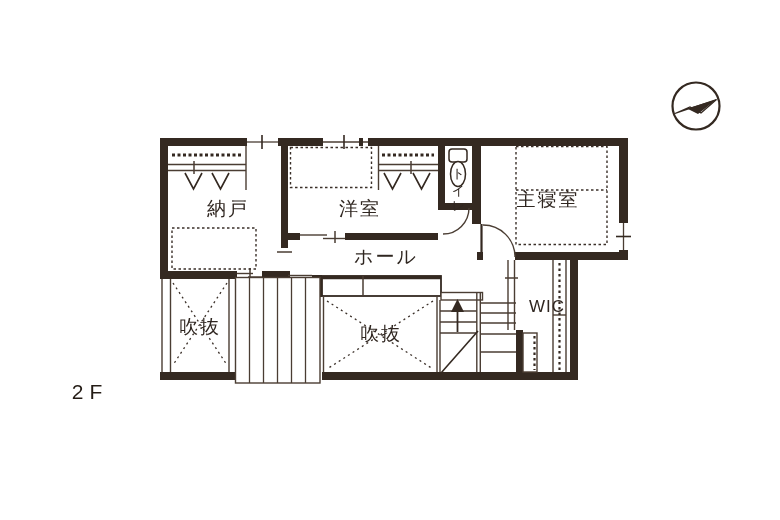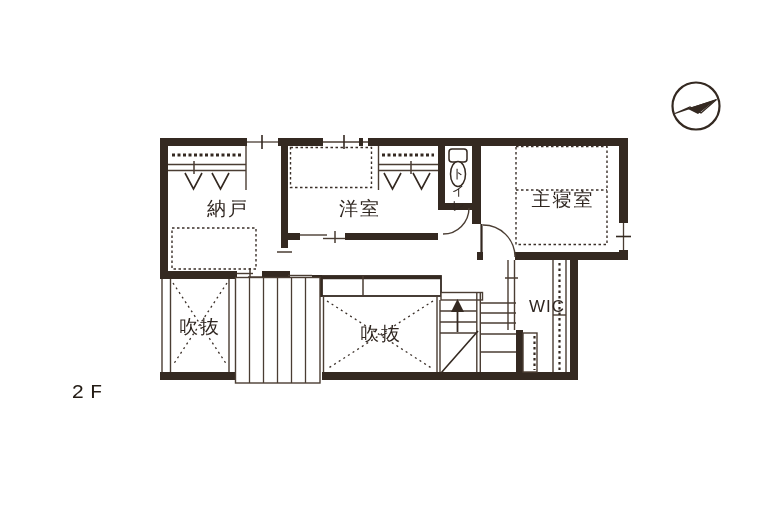--- a/index.html
+++ b/index.html
@@ -3,21 +3,21 @@
 <meta charset="utf-8">
 <style>
   html,body{margin:0;padding:0;background:#ffffff;}
   #canvas{position:relative;width:780px;height:520px;background:#ffffff;overflow:hidden;
           font-family:"Liberation Sans","DejaVu Sans",sans-serif;}
   #plan-svg{position:absolute;left:0;top:0;}
   .lbl{position:absolute;transform:translate(-50%,-50%);font-size:19px;color:#2f2620;
        letter-spacing:2px;white-space:nowrap;font-weight:500;z-index:5;}
   .lbl-small{font-size:17px;letter-spacing:1px;margin-top:16px;}
   .lbl-v{writing-mode:vertical-rl;text-orientation:upright;font-size:13px;letter-spacing:2px;}
-  .lbl-floor{font-size:21px;letter-spacing:6px;color:#241c15;font-weight:500;font-family:Liberation Mono, monospace;}
+  .lbl-floor{font-size:21px;letter-spacing:6px;color:#241c15;font-weight:500;}
 </style>
 </head>
 <body>
 
 <div id="canvas">
 
   <svg id="plan-svg" width="780" height="520" viewBox="0 0 780 520">
 
     <g fill="#342921" stroke="none">
       <rect x="160" y="138" width="468" height="8"></rect>
@@ -169,19 +169,20 @@
 
     <g>
       <circle cx="696" cy="106" r="23.5" fill="#ffffff" stroke="#342921" stroke-width="2.2"></circle>
       <path d="M675,113.5 L716.5,99.5 L701,113 L690,107 Z" fill="#ffffff" stroke="#342921" stroke-width="1.3"></path>
       <path d="M687,108.5 L716.5,99.5 L698,114 Z" fill="#342921"></path>
     </g>
   </svg>
 
   <div class="lbl" style="left:228px;top:209px;">納戸</div>
   <div class="lbl" style="left:360px;top:209px;">洋室</div>
-  <div class="lbl" style="left:563px;top:200px;">主寝室</div>
+  <div class="lbl" style="left:386px;top:257px;">ホール</div>
+  <div class="lbl" style="left:548px;top:200px;">主寝室</div>
   <div class="lbl lbl-small" style="left:547px;top:291px;">WIC</div>
   <div class="lbl" style="left:200px;top:327px;">吹抜</div>
   <div class="lbl" style="left:381px;top:334px;">吹抜</div>
   <div class="lbl lbl-v" style="left:458px;top:184px;">トイレ</div>
   <div class="lbl lbl-floor" style="left:90px;top:392px;">2F</div>
 </div>
 
 </body></html>

